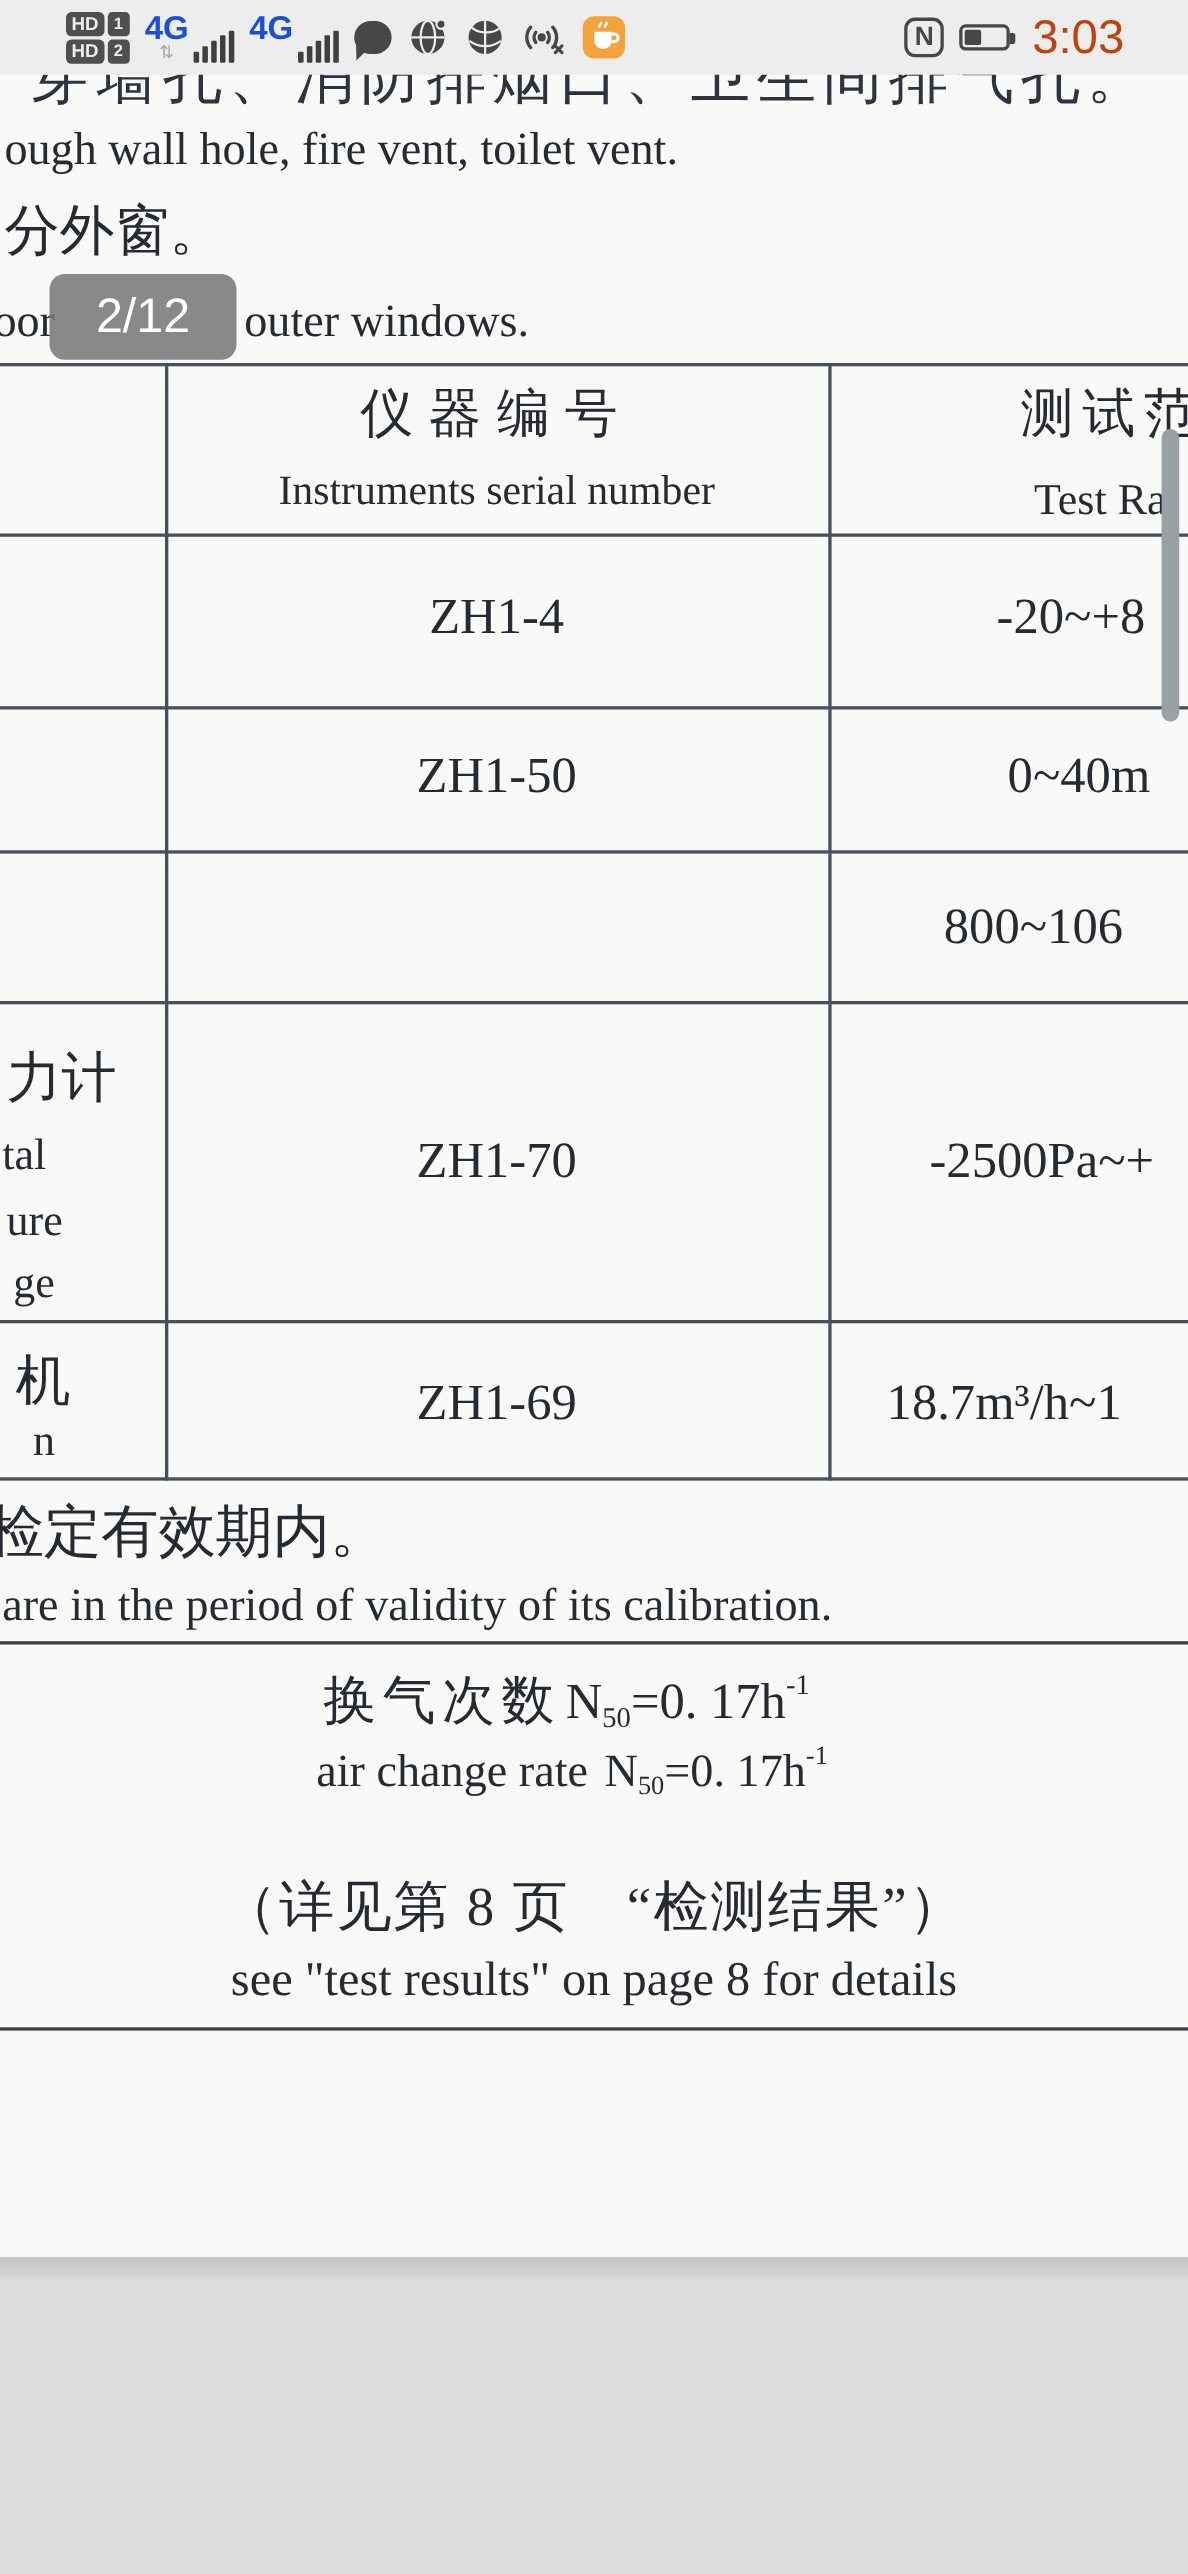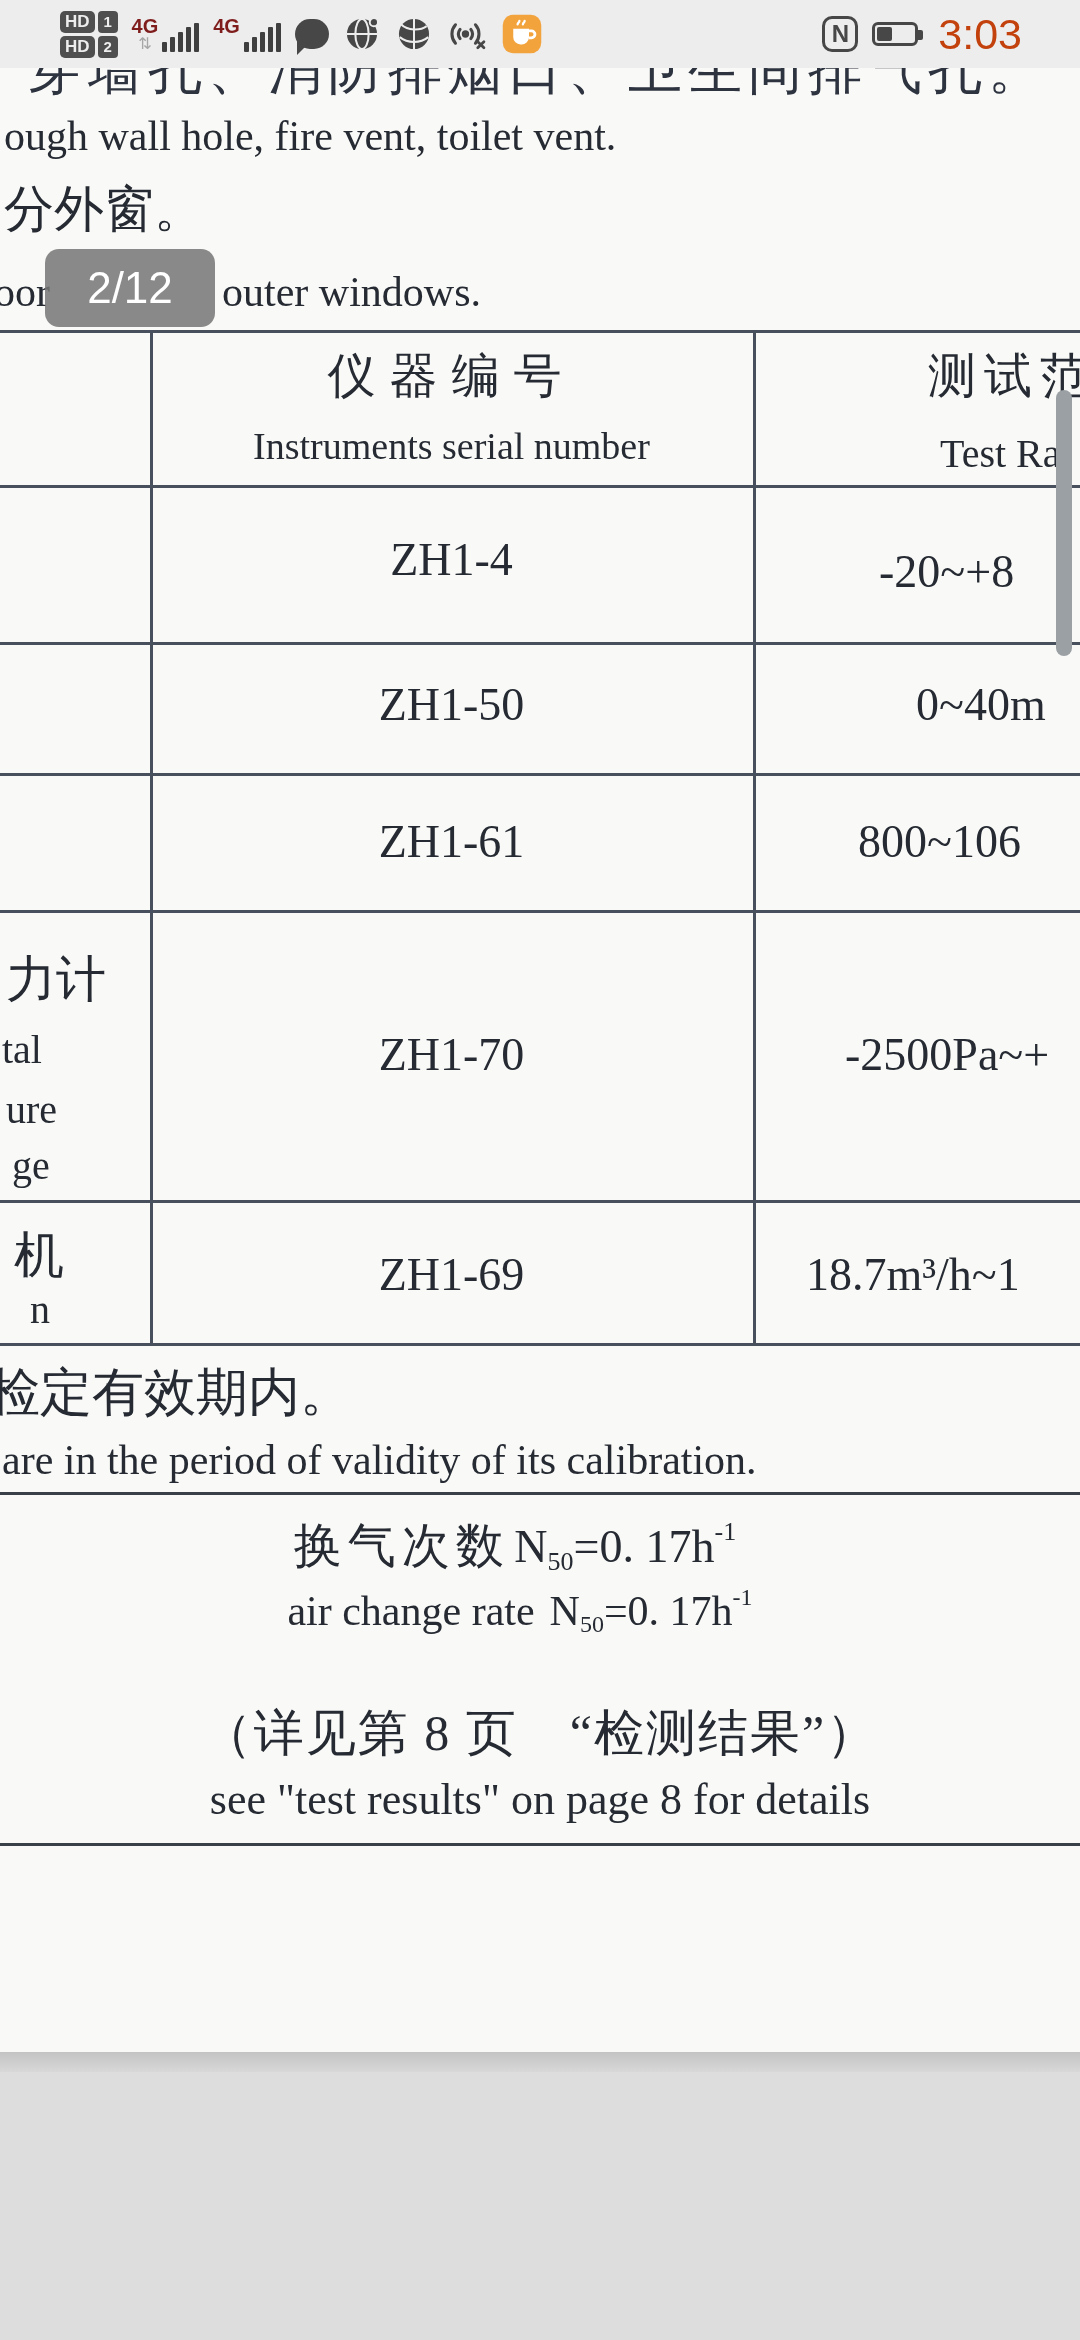--- a/index.html
+++ b/index.html
@@ -13,21 +13,21 @@
              padding:0 58px 0 60px;box-sizing:border-box;color:#474747;}
   .sb-left,.sb-right{display:flex;align-items:center;gap:14px;}
   .hd-col{display:flex;flex-direction:column;gap:3px;}
   .hd-row{display:flex;align-items:center;gap:3px;}
   .hd-chip{background:#4f4f4f;color:#ededed;font-weight:bold;font-size:17px;
            line-height:22px;padding:0 5px;border-radius:5px;}
   .hd-num{background:#4f4f4f;color:#ededed;font-weight:bold;font-size:15px;
           line-height:22px;width:20px;text-align:center;border-radius:4px;}
   .net{display:flex;align-items:flex-end;gap:4px;}
   .net-col{display:flex;flex-direction:column;align-items:center;line-height:1;}
-  .net-4g{font-size:20px;font-weight:bold;color:#7f1d1d;}
+  .net-4g{font-size:30px;font-weight:bold;color:#1d4ed8;}
   .net-arrows{font-size:16px;color:#a6a6a6;height:16px;}
   .bars{display:flex;align-items:flex-end;gap:3px;height:30px;}
   .bars i{display:block;width:5px;background:#3f3f3f;border-radius:1px;}
   .bubble{width:34px;height:30px;background:#474747;border-radius:17px;position:relative;}
   .bubble:after{content:"";position:absolute;left:2px;bottom:-6px;
     border:8px solid transparent;border-top-color:#474747;border-left-color:#474747;}
   .battery{width:46px;height:24px;border:3px solid #474747;border-radius:6px;
            position:relative;display:flex;align-items:center;padding:2px;box-sizing:border-box;}
   .battery .fill{width:42%;height:100%;background:#474747;border-radius:2px;}
   .battery .tip{position:absolute;right:-8px;top:5px;width:5px;height:10px;
@@ -173,26 +173,25 @@
     <div class="abs hline" style="top:1275px"></div>
     <div class="abs vline" style="left:150px;top:262px;height:1016px"></div>
     <div class="abs vline" style="left:753px;top:262px;height:1016px"></div>
 
     <div class="abs zh cellc" style="left:150px;top:276px;width:603px;font-size:48px;letter-spacing:14px;">仪器编号</div>
     <div class="abs serif cellc" style="left:150px;top:356px;width:603px;font-size:38px;">Instruments serial number</div>
     <div class="abs zh" style="left:928px;top:276px;font-size:48px;letter-spacing:8px;white-space:nowrap;">测试范</div>
     <div class="abs serif" style="left:940px;top:362px;font-size:40px;white-space:nowrap;">Test Ra</div>
 
     <div class="abs serif cellc" style="left:150px;top:465px;width:603px;font-size:46px;">ZH1-4</div>
-    <div class="abs serif" style="left:879px;top:465px;font-size:46px;white-space:nowrap;margin-top:12px;">-20~+8</div>
+    <div class="abs serif" style="left:906px;top:465px;font-size:46px;white-space:nowrap;">-20~+8</div>
 
     <div class="abs serif cellc" style="left:150px;top:610px;width:603px;font-size:46px;">ZH1-50</div>
     <div class="abs serif" style="left:916px;top:610px;font-size:46px;white-space:nowrap;">0~40m</div>
 
-    <div class="abs serif cellc" style="left:150px;top:747px;width:603px;font-size:46px;">ZH1-61</div>
     <div class="abs serif" style="left:858px;top:747px;font-size:46px;white-space:nowrap;">800~106</div>
 
     <div class="abs zh" style="left:6px;top:878px;font-size:50px;white-space:nowrap;">力计</div>
     <div class="abs serif" style="left:2px;top:958px;font-size:40px;">tal</div>
     <div class="abs serif" style="left:6px;top:1018px;font-size:40px;">ure</div>
     <div class="abs serif" style="left:12px;top:1074px;font-size:40px;">ge</div>
     <div class="abs serif cellc" style="left:150px;top:960px;width:603px;font-size:46px;">ZH1-70</div>
     <div class="abs serif" style="left:845px;top:960px;font-size:46px;white-space:nowrap;">-2500Pa~+</div>
 
     <div class="abs zh" style="left:14px;top:1154px;font-size:50px;white-space:nowrap;">机</div>

